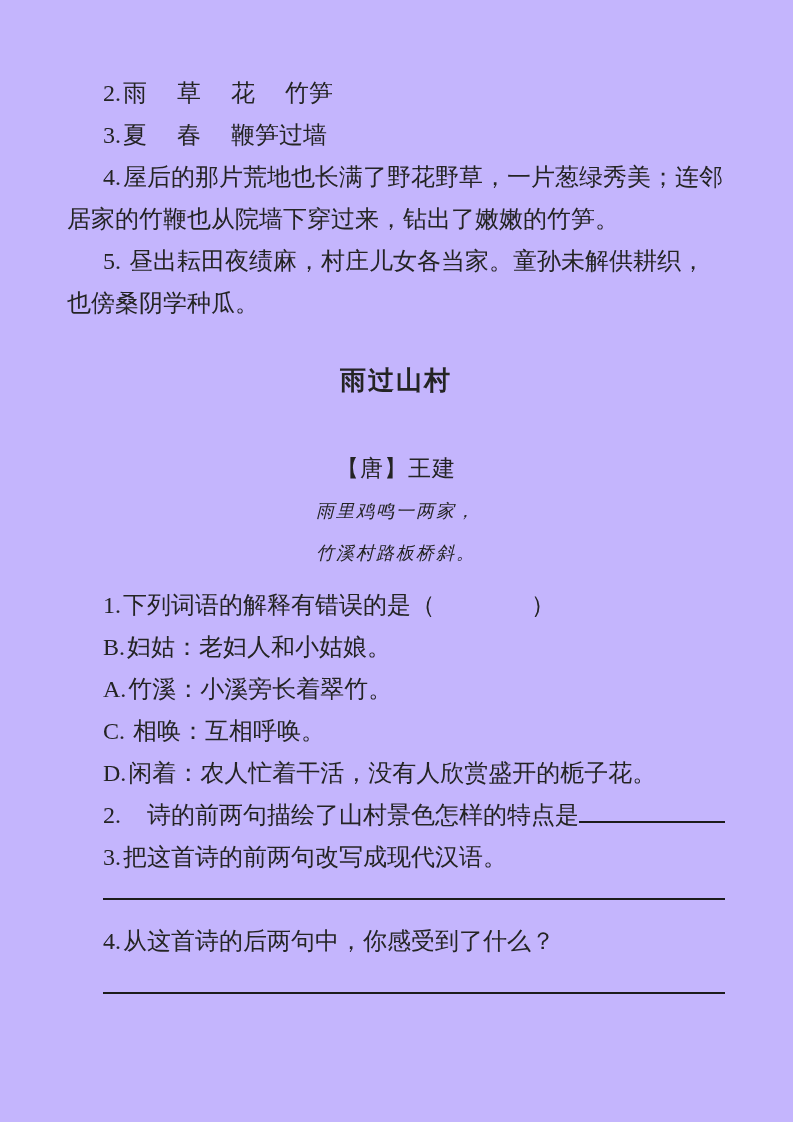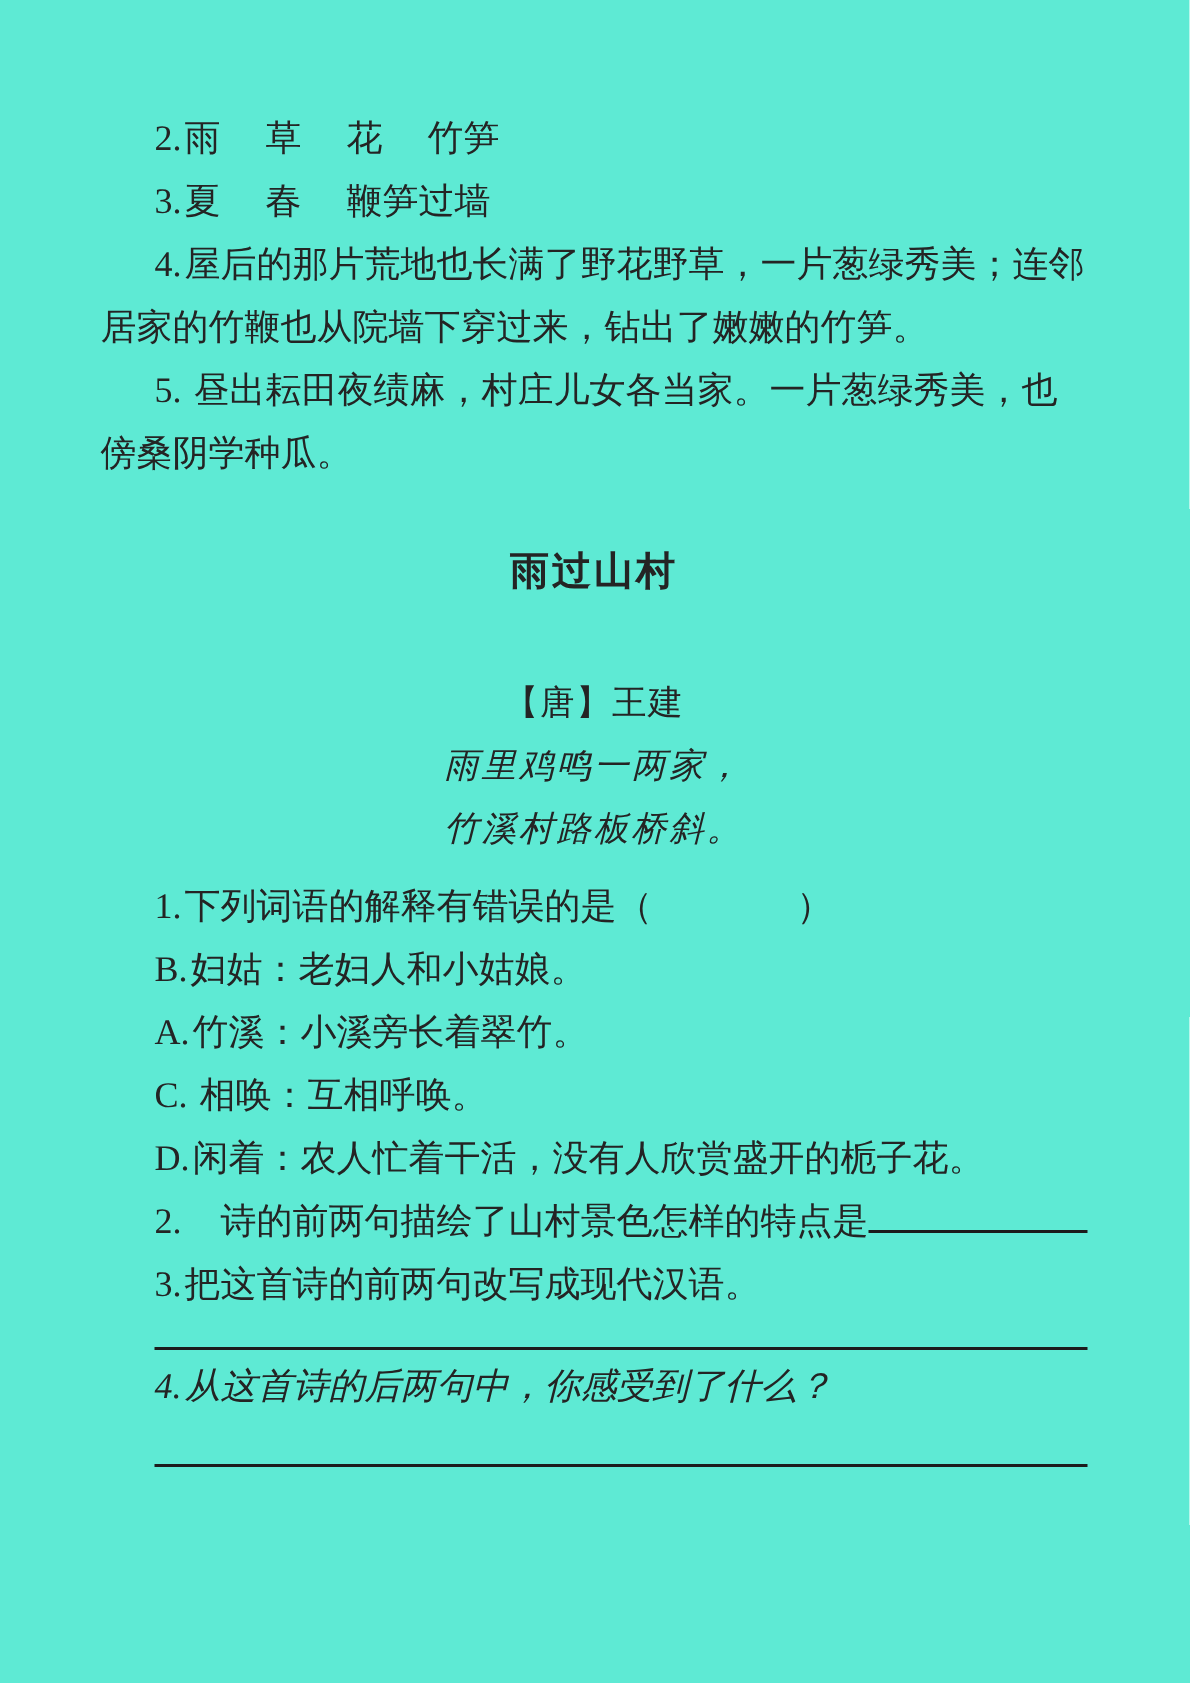--- a/index.html
+++ b/index.html
@@ -4,21 +4,21 @@
 <style>
   html, body {
     margin: 0;
     padding: 0;
     background: #ffffff;
   }
   .page {
     position: relative;
     width: 793px;
     height: 1122px;
-    background: #5eead4;
+    background: #c4b5fd;
     color: #242424;
     font-family: "Liberation Serif", "DejaVu Serif", serif;
     overflow: hidden;
   }
   .content {
     padding: 72px 0 0 67px;
     width: 658px;
   }
   .para {
     margin: 0;
@@ -42,54 +42,54 @@
     font-weight: 700;
     letter-spacing: 2px;
   }
   .poem-author {
     font-size: 23px;
     line-height: 42px;
     letter-spacing: 1px;
     margin-top: 44px;
   }
   .poem-line {
-    font-size: 23px;
+    font-size: 18px;
     line-height: 42px;
     font-style: italic;
     letter-spacing: 2px;
   }
   .questions-section {
     margin-top: 10px;
   }
   .blank-underline {
     display: inline-block;
     width: 146px;
     height: 2px;
     border-bottom: 2px solid #1c1c1c;
   }
   .answer-line {
     width: 622px;
     margin-left: 36px;
     border-bottom: 2px solid #1c1c1c;
   }
   .answer-line.first { margin-top: 20px; }
   .answer-line.second { margin-top: 30px; }
-  .q4 { margin-top: 4px; font-style: italic; }
+  .q4 { margin-top: 20px; }
 </style>
 </head>
 <body>
 
 <div class="page">
   <div class="content">
 
     <section>
       <p class="para"><span class="num">2.</span><span>雨　 草　 花　 竹笋</span></p>
       <p class="para"><span class="num">3.</span><span>夏　 春　 鞭笋过墙</span></p>
       <p class="para"><span class="num">4.</span><span>屋后的那片荒地也长满了野花野草，一片葱绿秀美；连邻居家的竹鞭也从院墙下穿过来，钻出了嫩嫩的竹笋。</span></p>
-      <p class="para"><span class="num">5.</span><span> 昼出耘田夜绩麻，村庄儿女各当家。一片葱绿秀美，也傍桑阴学种瓜。</span></p>
+      <p class="para"><span class="num">5.</span><span> 昼出耘田夜绩麻，村庄儿女各当家。童孙未解供耕织，也傍桑阴学种瓜。</span></p>
     </section>
 
     <section class="poem-section">
       <h1 class="poem-title">雨过山村</h1>
       <div class="poem-author">【唐】王建</div>
       <div class="poem-line">雨里鸡鸣一两家，</div>
       <div class="poem-line">竹溪村路板桥斜。</div>
     </section>
 
     <section class="questions-section">

